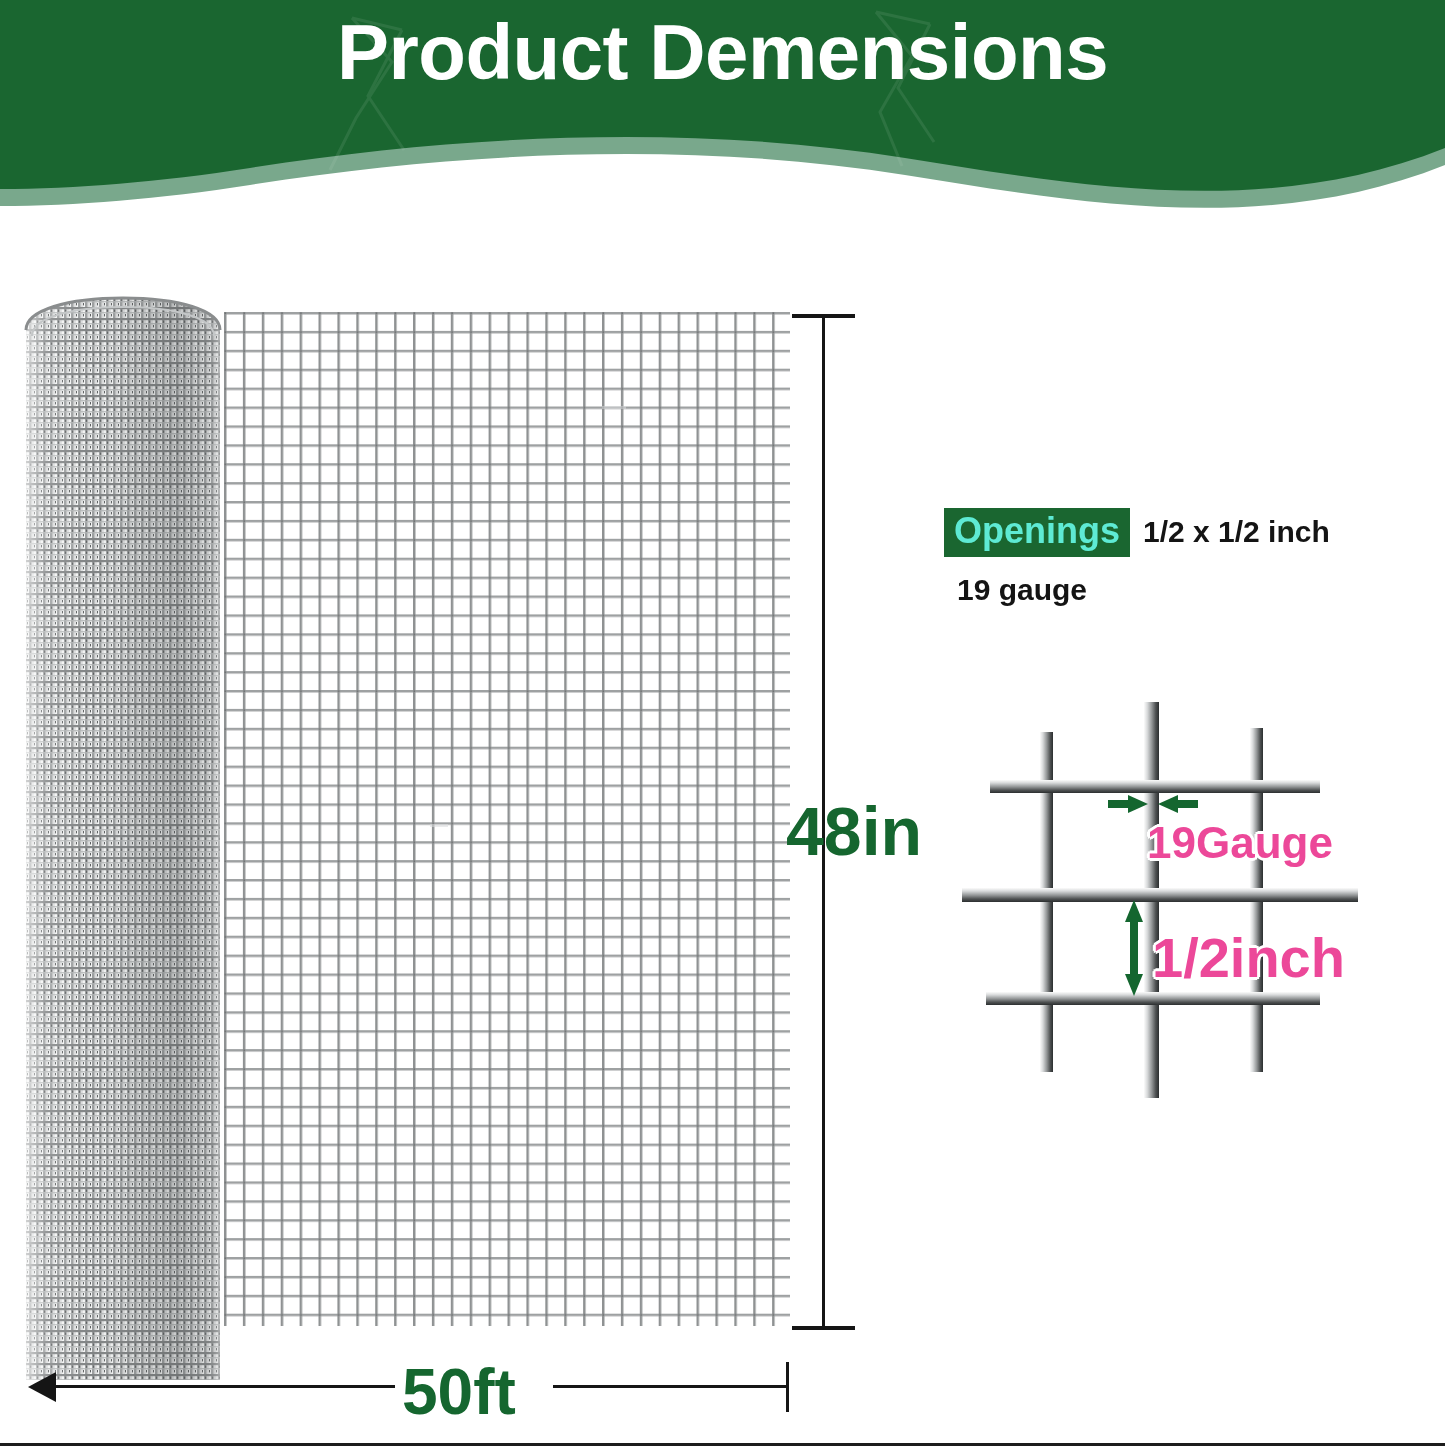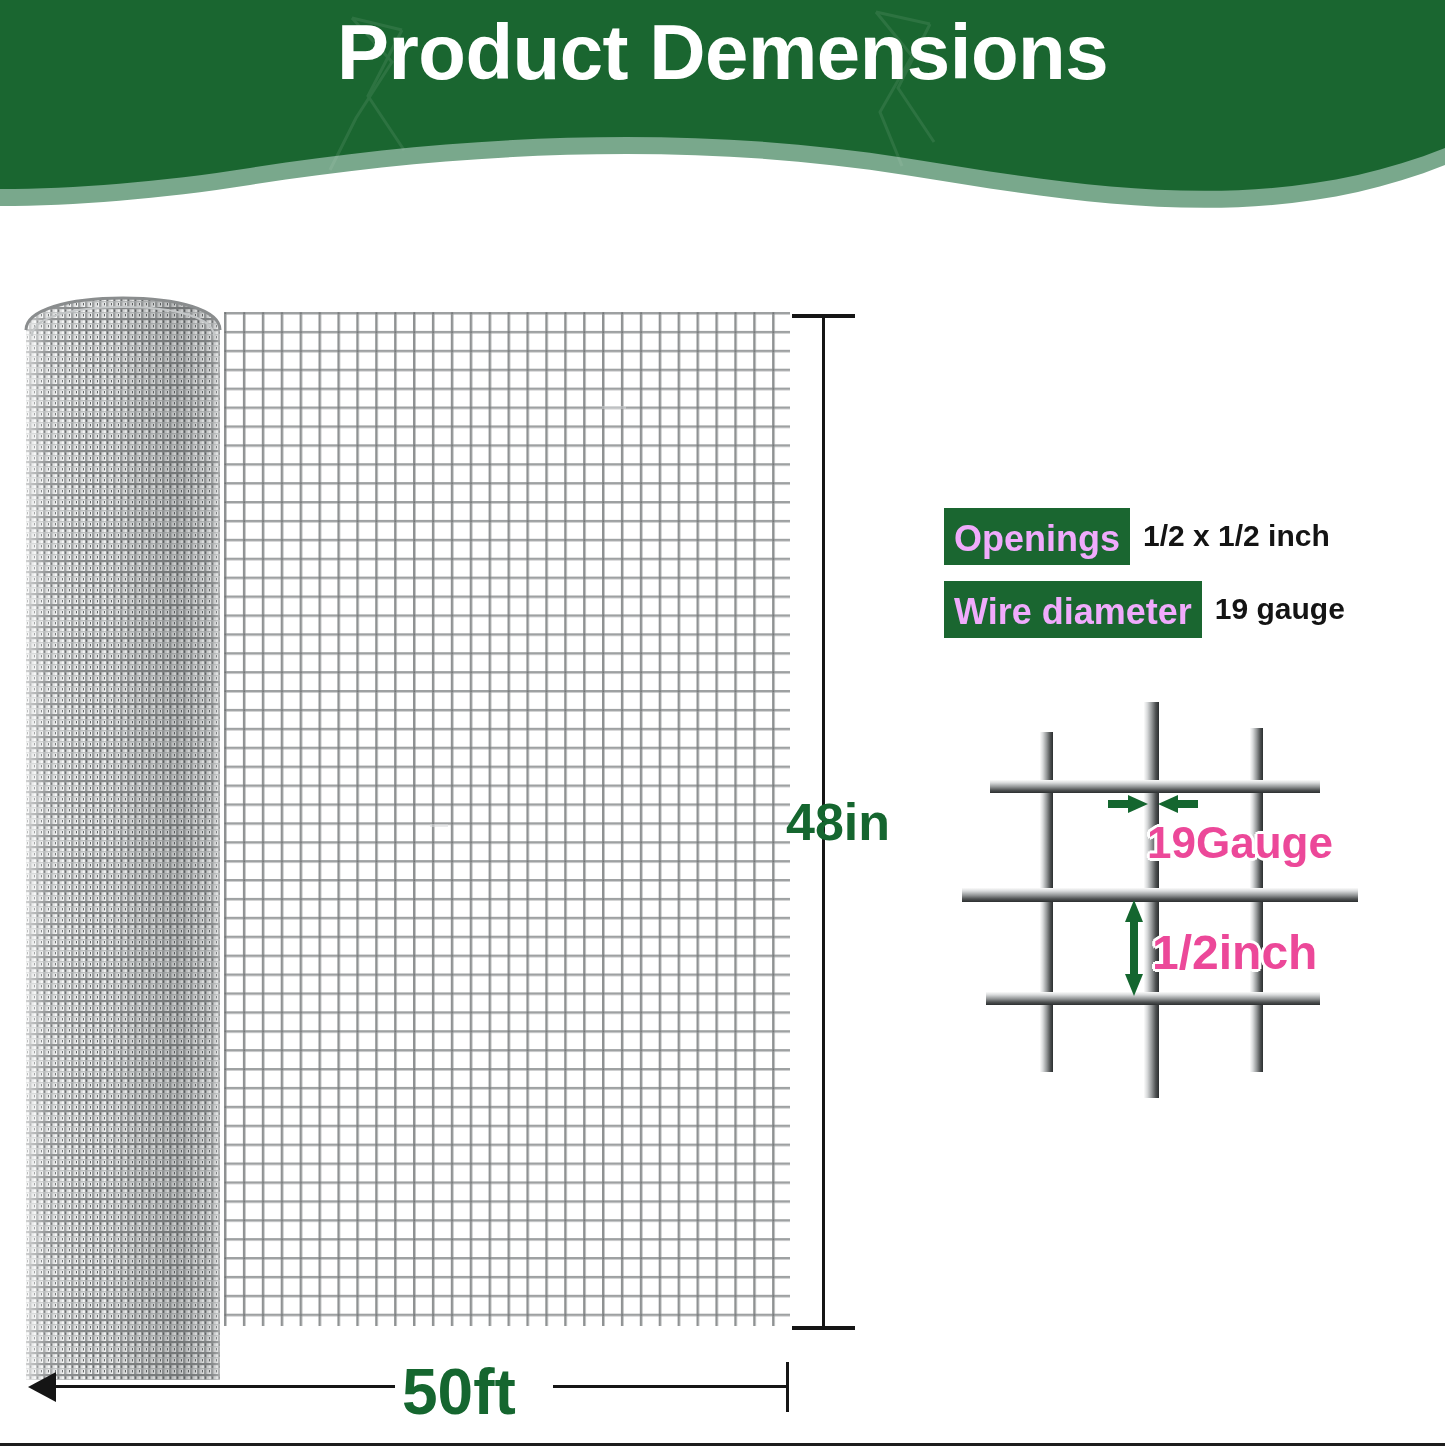--- a/index.html
+++ b/index.html
@@ -82,21 +82,21 @@
     left: 792px;
     top: 1326px;
     width: 63px;
     height: 4px;
   }
   #vdim-label {
     position: absolute;
     left: 786px;
     top: 792px;
     color: #15662f;
-    font-size: 52px;
+    font-size: 68px;
     font-weight: bold;
     white-space: nowrap;
   }
 
   #hdim-left {
     left: 38px;
     top: 1385px;
     width: 357px;
     height: 3px;
   }
@@ -140,24 +140,24 @@
     width: 470px;
   }
   .spec-row {
     display: flex;
     align-items: center;
     margin-bottom: 16px;
     white-space: nowrap;
   }
   .spec-chip {
     background: #1a6630;
-    color: #f0abfc;
+    color: #5eead4;
     font-size: 36px;
     font-weight: bold;
-    padding: 12px 10px 7px 10px;
+    padding: 4px 10px 7px 10px;
     line-height: 1.05;
   }
   .spec-value {
     color: #141414;
     font-size: 30px;
     font-weight: bold;
     margin-left: 13px;
   }
 
   
@@ -179,21 +179,21 @@
        3px  0 #fff, -3px  0 #fff, 0  3px #fff, 0 -3px #fff;
   }
   #gauge-label {
     left: 1147px;
     top: 818px;
     font-size: 44px;
   }
   #opening-label {
     left: 1152px;
     top: 925px;
-    font-size: 48px;
+    font-size: 56px;
   }
 
   
   #bottom-rule {
     position: absolute;
     left: 0;
     top: 1443px;
     width: 1445px;
     height: 3px;
     background: #1c1c1c;
@@ -289,21 +289,20 @@
   <div id="hdim-label">50ft</div>
   <div class="dim-line" id="hdim-right"></div>
   <div class="dim-line" id="hdim-cap-right"></div>
 
   <div id="spec-block">
     <div class="spec-row">
       <span class="spec-chip">Openings</span>
       <span class="spec-value">1/2 x 1/2 inch</span>
     </div>
     <div class="spec-row">
-      <span class="spec-chip">Wire diameter</span>
       <span class="spec-value">19 gauge</span>
     </div>
   </div>
 
   <div id="mesh-detail">
     <svg width="420" height="400" viewBox="0 0 420 400">
       <defs>
         <linearGradient id="wireV" x1="0" y1="0" x2="1" y2="0">
           <stop offset="0%" stop-color="#fbfbfb"></stop>
           <stop offset="22%" stop-color="#d8dadb"></stop>

